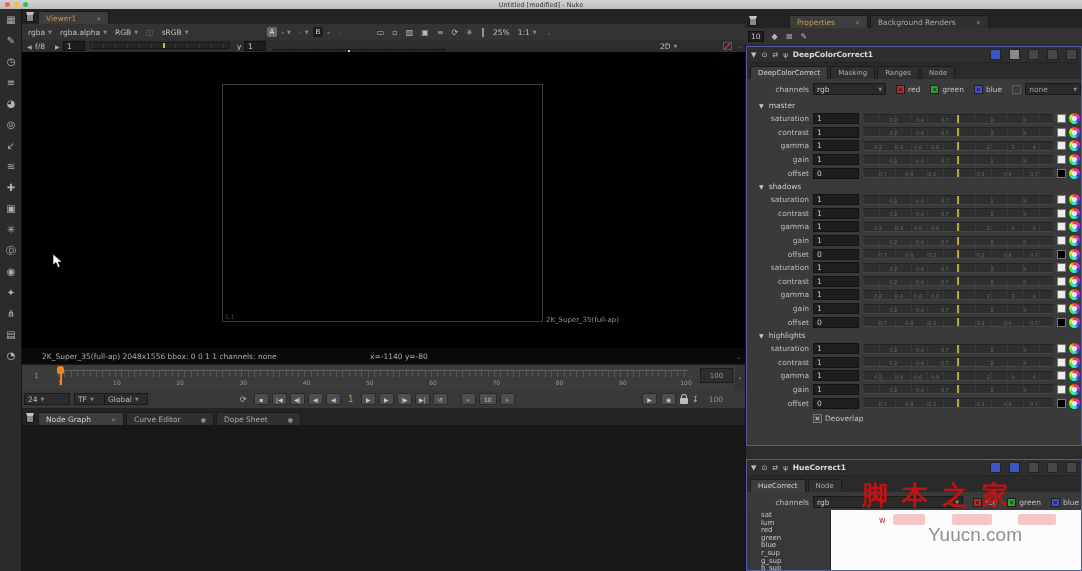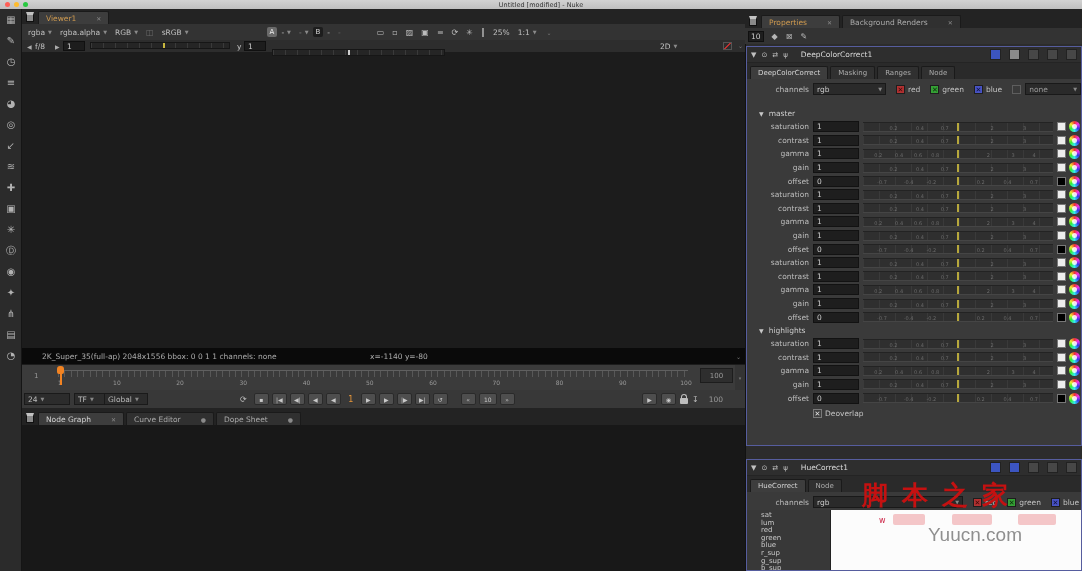--- a/index.html
+++ b/index.html
@@ -83,40 +83,40 @@
   #rtabbar{left:745px;top:9px;width:337px;height:19px}
   #rtoolbar{left:745px;top:28px;width:337px;height:16px;background:#333;display:flex;align-items:center;gap:8px;padding-left:3px}
   #max-panels{background:#1e1e1e;border:1px solid #101010;color:#ccc;padding:0 2px;height:11px;line-height:10px}
   .rtb-icon{color:#b5b5b5;font-size:8px}
 
   .node-panel{background:#3a3a3a;border:1px solid #565d9e}
   #deep-panel{left:746px;top:46px;width:336px;height:400px}
   #hue-panel{left:746px;top:459px;width:336px;height:112px;overflow:hidden}
   .np-header{height:16px;background:#2e2e2e;display:flex;align-items:center;gap:5px;padding:0 4px;border-bottom:1px solid #242424}
   .np-header .hicon{color:#c0c0c0;font-size:7px}
-  .np-title{color:#dcdcdc;font-weight:normal;font-size:7.5px;margin-left:8px;flex:1}
+  .np-title{color:#dcdcdc;font-weight:bold;font-size:7.5px;flex:1}
   .hbtn{width:11px;height:11px;border:1px solid #222;margin-left:3px}
   .hbtn.blue{background:#3c55c0}
   .hbtn.gray{background:#8a8a8a}
   .hbtn.dim{background:#474747}
   .np-tabs{height:16px;background:#2a2a2a;display:flex;align-items:flex-end;padding-left:3px}
   .np-tabs .tab{height:14px;font-size:7px}
 
   .chan-row{height:16px;display:flex;align-items:center;margin-top:2px}
   .p-label{width:62px;text-align:right;color:#bdbdbd;flex:none}
   .p-dd{height:12px;background:#2a2a2a;border:1px solid #191919;color:#ccc;display:flex;align-items:center;justify-content:space-between;padding:0 3px;margin-left:4px}
   .cb{width:9px;height:9px;display:inline-block;flex:none;text-align:center;line-height:9px;font-size:7px;border:1px solid #1d1d1d}
   .cb-red{background:#b13131;color:#3d0a0a}
   .cb-green{background:#35a035;color:#0a2d0a}
   .cb-blue{background:#4853c4;color:#10123f}
   .cb-dim{background:#3a3a3a;border:1px solid #5e5e5e}
   .cb-check{background:#3f3f3f;border:1px solid #7a7a7a;color:#e0e0e0}
   .cb-label{margin-left:3px;color:#c4c4c4}
 
-  #deep-sections{margin-top:10px}
+  #deep-sections{margin-top:2px}
   .dc-sec-header{height:13px;display:flex;align-items:center;gap:5px;padding-left:12px}
   .dc-sec-header .tri{color:#c8c8c8;font-size:6px}
   .sec-name{color:#cccccc}
   .dc-row{height:13.6px;display:flex;align-items:center}
   .dc-label{width:62px;text-align:right;color:#bdbdbd;flex:none}
   .dc-input{width:46px;height:11px;background:#1e1e1e;border:1px solid #121212;color:#ccc;margin-left:4px;padding-left:3px;line-height:10px;flex:none}
   .dc-slider{position:relative;width:190px;height:10px;margin-left:4px;background:#2f2f2f;border-top:1px solid #232323;border-bottom:1px solid #454545;flex:none;
     background-image:repeating-linear-gradient(90deg,#3a3a3a 0 1px,transparent 1px 16px)}
   .dc-slider .tick{position:absolute;top:2px;font-size:5px;color:#6a6a6a;transform:translateX(-50%)}
   .sl-marker{position:absolute;left:calc(50% - 1px);top:0;bottom:0;width:2px;background:#b7a83c}
@@ -250,20 +250,28 @@
         <span class="mk" style="left:44%;background:#cfcfcf"></span>
       </div>
     <div class="abs dd" style="left:634px;top:0">
       <span>2D</span>
         <span class="arr">▼</span>
       </div>
     <span class="abs" style="left:701px;top:2px;width:9px;height:8px;border:1px solid #555;background:linear-gradient(135deg,transparent 42%,#c23030 42%,#c23030 58%,transparent 58%)"></span>
     <span class="abs chev" style="left:716px;top:2px">⌄</span>
   </div>
 
+  <div class="abs" id="viewport">
+    <div id="format-rect"></div>
+    <div id="format-label">2K_Super_35(full-ap)</div>
+    <div id="corner-label">1,1</div>
+    <svg id="cursor" width="10" height="14" viewBox="0 0 10 14">
+      <polygon points="0,0 0,11 3,8.5 5,13.5 7,12.5 5,8 9,8" fill="#fff" stroke="#000" stroke-width="0.6"></polygon>
+    </svg>
+  </div>
 
   <div class="abs" id="infobar">
     <span style="margin-left:20px">2K_Super_35(full-ap) 2048x1556  bbox: 0 0 1 1 channels: none</span>
     <span class="coords">x=-1140 y=-80</span>
     <span class="chev">⌄</span>
   </div>
 
   <div class="abs" id="timeline">
     <span id="tl-in">1</span>
     <div id="tl-ruler"></div>
@@ -338,21 +346,21 @@
       <div class="tab plain" style="height: 13px;">
         <span>Dope Sheet</span>
         <span class="close">●</span>
       </div>
     </div>
   <div class="abs" id="nodegraph"></div>
 
   <div class="abs" id="rightbg"></div>
   <div class="abs tabbar" id="rtabbar">
     <span class="pane-icon"></span>
-  <div class="tab active" style="height: 13px;">
+  <div class="tab active" style="height: 13px; margin-left: 28px;">
         <span>Properties</span>
         <span class="close">✕</span>
       </div>
       <div class="tab" style="height: 13px;">
         <span>Background Renders</span>
         <span class="close">✕</span>
       </div>
     </div>
   <div class="abs" id="rtoolbar">
     <span id="max-panels">10</span>
@@ -492,20 +500,24 @@
               <span class="tick" style="left: 90%;">0.7</span>
               <span class="sl-marker"></span>
             </span>
             <span class="dc-swatch black"></span>
             <span class="dc-wheel">
               <span class="wheel-core"></span>
             </span>
           </div>
         </div>
         <div class="dc-section">
+          <div class="dc-sec-header">
+            <span class="tri">▼</span>
+            <span class="sec-name">shadows</span>
+          </div>
           <div class="dc-row">
             <span class="dc-label">saturation</span>
             <span class="dc-input">1</span>
             <span class="dc-slider">
               <span class="tick" style="left: 16%;">0.2</span>
               <span class="tick" style="left: 30%;">0.4</span>
               <span class="tick" style="left: 43%;">0.7</span>
               <span class="tick" style="left: 68%;">2</span>
               <span class="tick" style="left: 85%;">3</span>
               <span class="sl-marker"></span>

